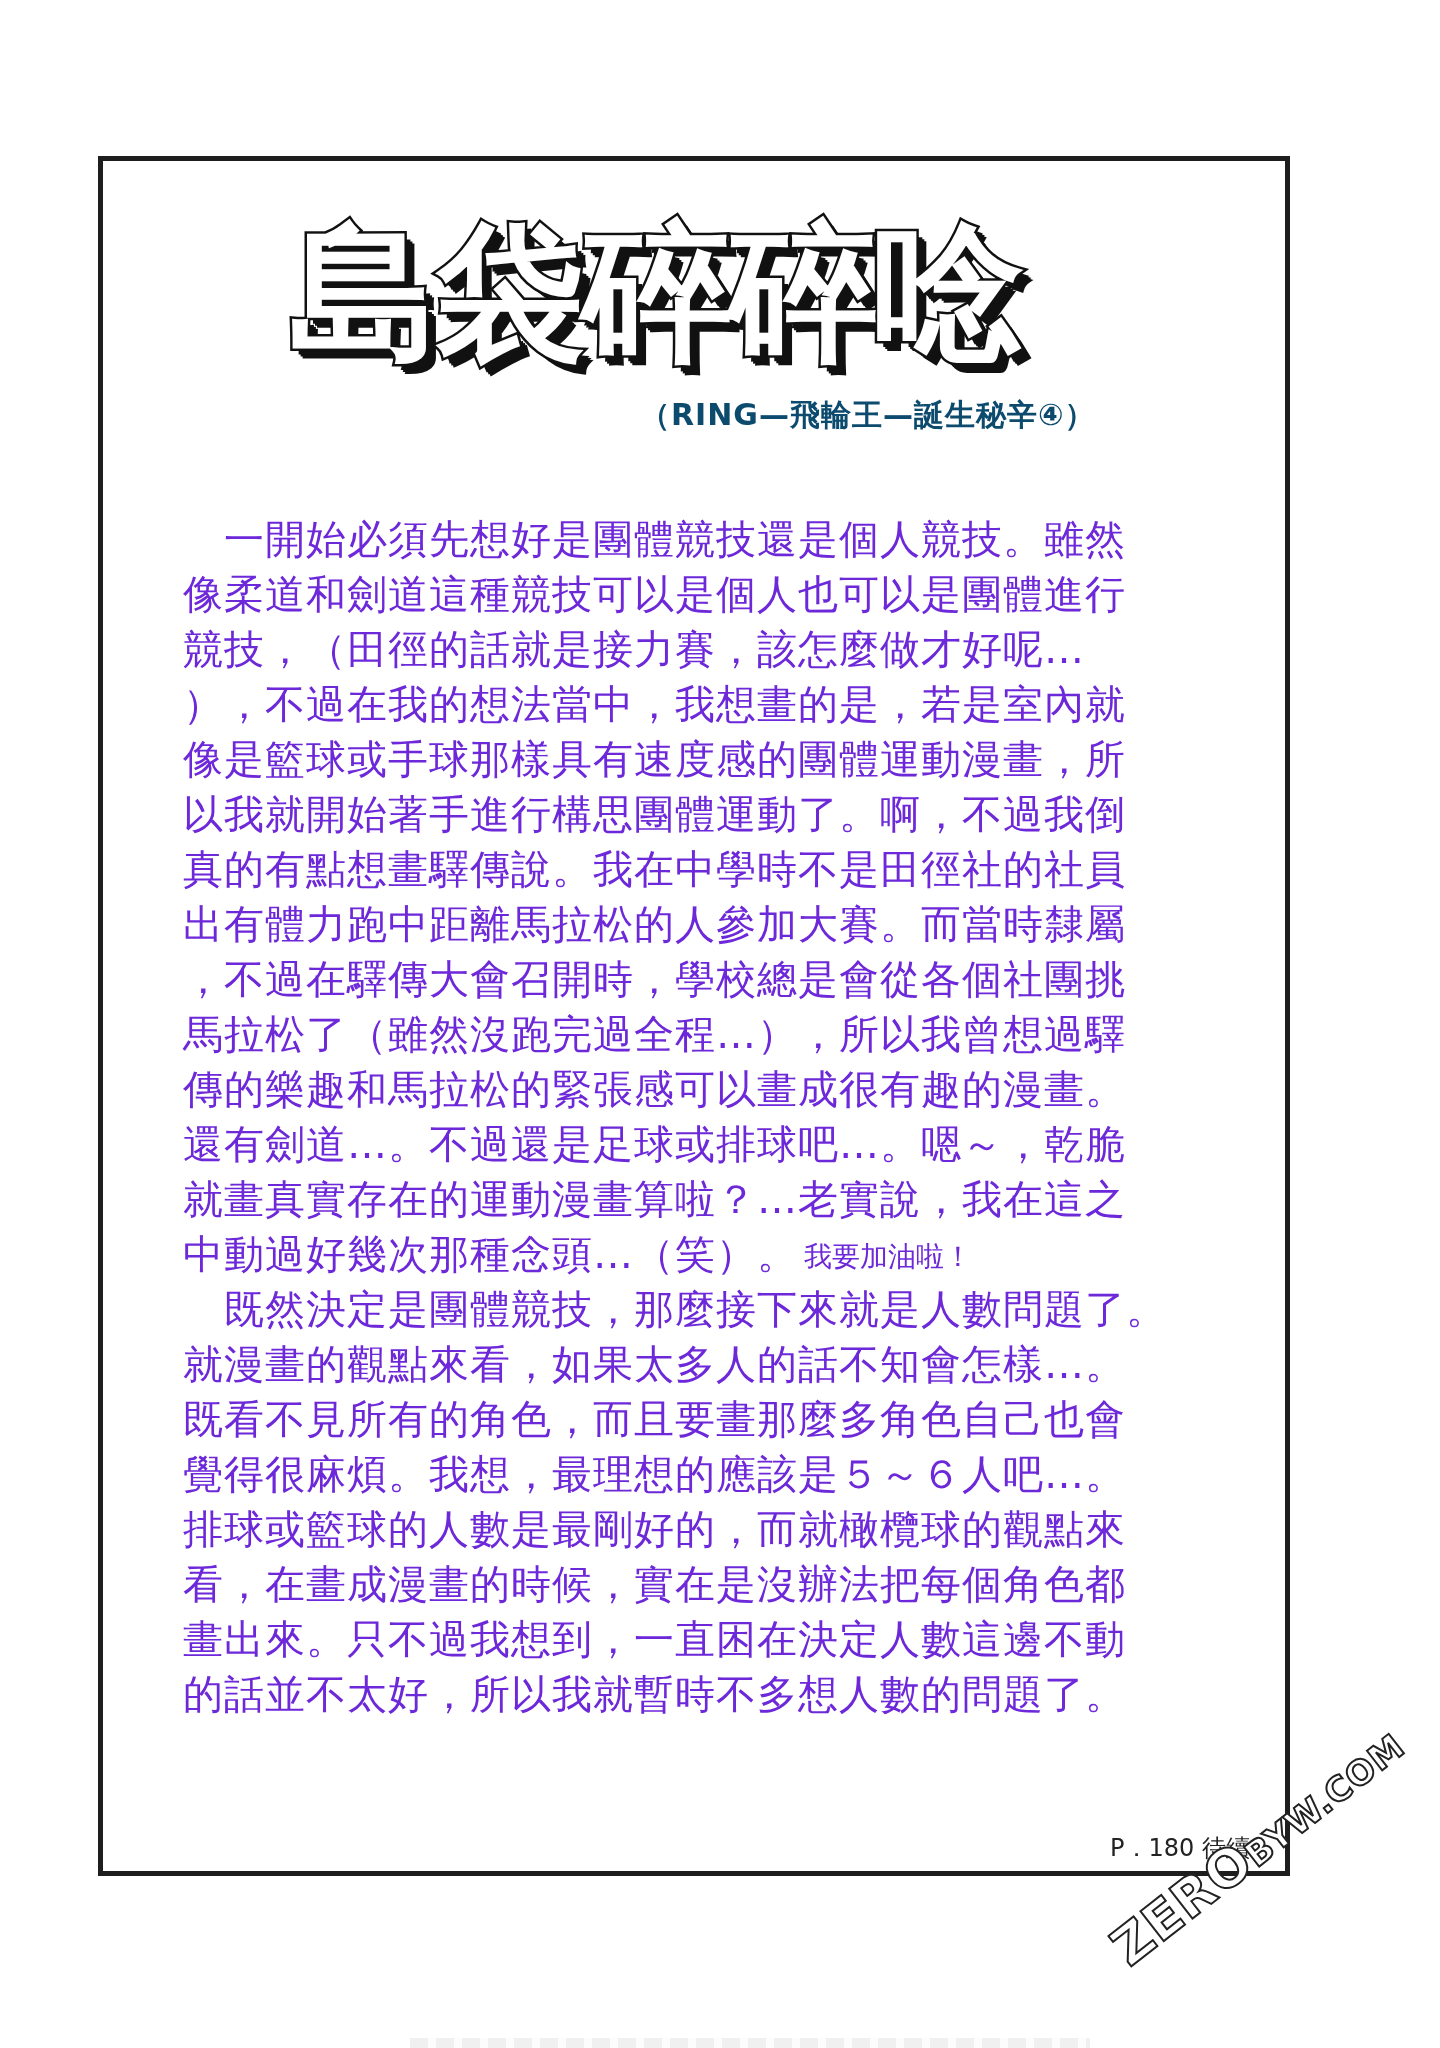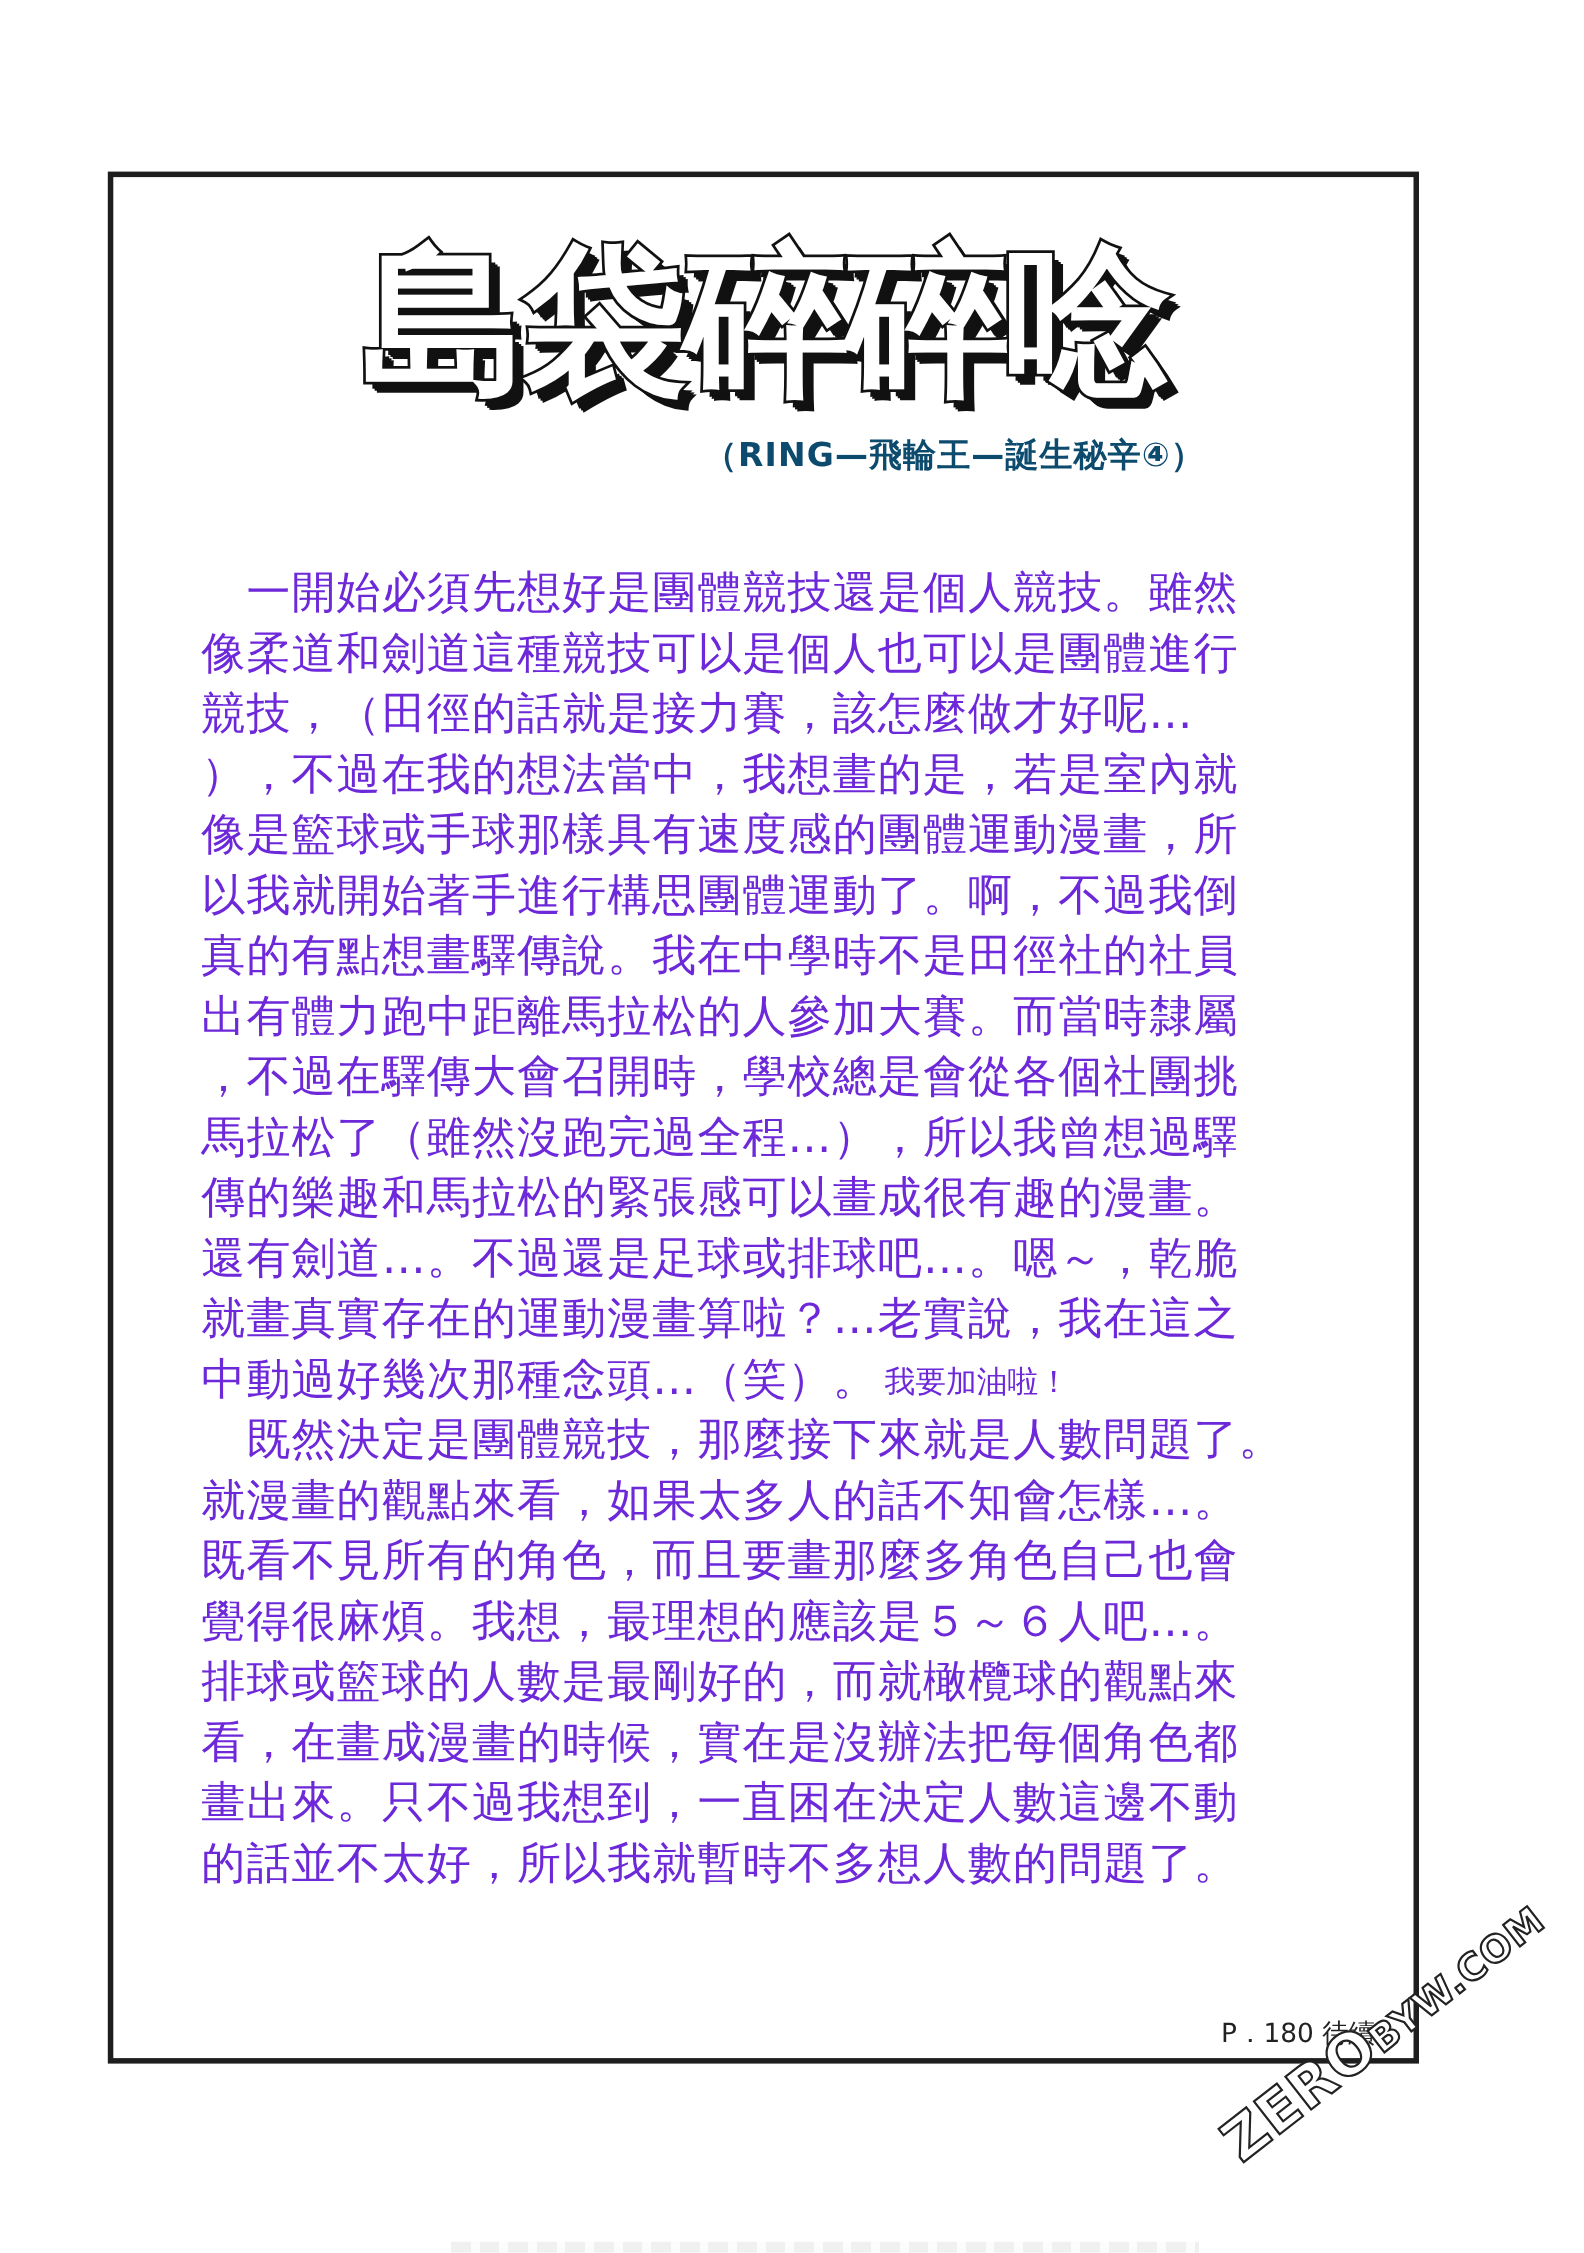--- a/index.html
+++ b/index.html
@@ -37,21 +37,20 @@
     line-height: 170px;
     letter-spacing: -4px;
     color: #ffffff;
     white-space: nowrap;
     -webkit-text-stroke: 5px #111;
     paint-order: stroke fill;
     text-shadow:
       6px 6px 0 #111,
       8px 8px 0 #111,
       10px 10px 0 #111;
-    text-align: center;
   }
   .subtitle {
     position: absolute;
     left: 640px;
     top: 395px;
     font-size: 30px;
     font-weight: bold;
     line-height: 40px;
     letter-spacing: 1px;
     color: #0c4a6e;

